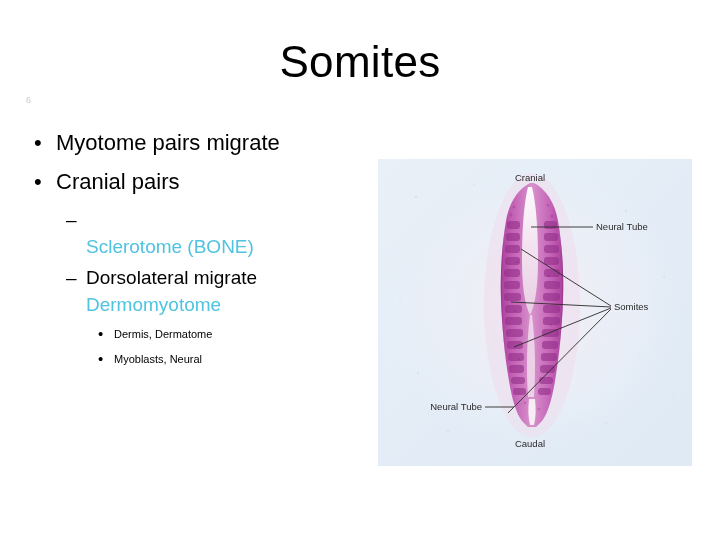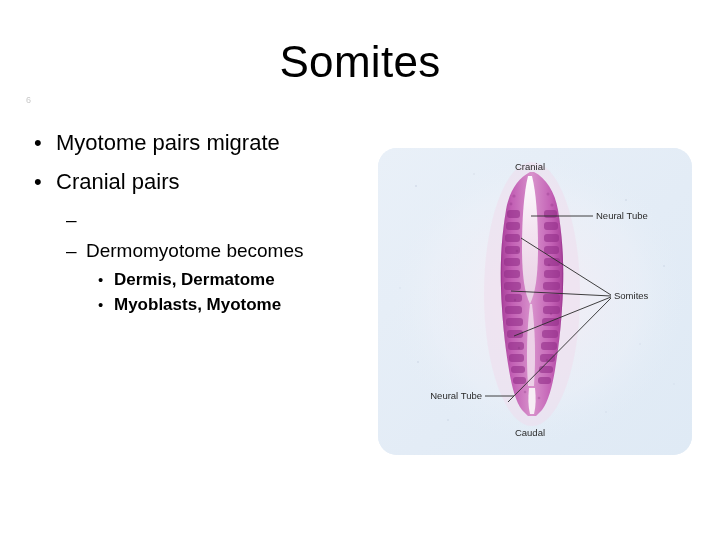--- a/index.html
+++ b/index.html
@@ -108,35 +108,33 @@
   .lvl3 {
     margin-left: 64px;
     margin-bottom: 1px;
   }
   .lvl3 .bullet-mark {
     width: 16px;
     font-size: 15px;
     line-height: 24px;
   }
   .lvl3 .bullet-text {
-    font-size: 17px;
+    font-size: 11px;
     line-height: 24px;
-    font-weight: bold;
   }
 
   
   #figure-panel {
     position: absolute;
     left: 378px;
-    top: 148px;
+    top: 159px;
     width: 314px;
     height: 307px;
     background: #e6eef7;
     overflow: hidden;
-    border-radius: 19px;
   }
   #figure-svg {
     display: block;
     width: 314px;
     height: 307px;
   }
   .fig-label {
     font-family: "Liberation Sans", sans-serif;
     font-size: 9.5px;
     fill: #2a2a2a;
@@ -165,38 +163,40 @@
 
     <div class="bullet-row lvl1">
       <span class="bullet-mark">•</span>
       <span class="bullet-text">Cranial pairs</span>
     </div>
 
     <div class="bullet-row lvl2">
       <span class="bullet-mark">–</span>
       <span class="bullet-text">
         <br>
+        <span class="accent">Sclerotome (BONE)</span>
       </span>
     </div>
 
     <div class="bullet-row lvl2">
       <span class="bullet-mark">–</span>
       <span class="bullet-text">
-        <span>Dermomyotome becomes</span><br>
+        <span>Dorsolateral migrate</span><br>
+        <span class="accent">Dermomyotome</span>
       </span>
     </div>
 
     <div class="bullet-row lvl3">
       <span class="bullet-mark">•</span>
       <span class="bullet-text">Dermis, Dermatome</span>
     </div>
 
     <div class="bullet-row lvl3">
       <span class="bullet-mark">•</span>
-      <span class="bullet-text">Myoblasts, Myotome</span>
+      <span class="bullet-text">Myoblasts, Neural</span>
     </div>
 
   </div>
 
   <div id="figure-panel">
     <svg id="figure-svg" viewBox="0 0 314 307" xmlns="http://www.w3.org/2000/svg">
       <defs>
         <linearGradient id="bgGrad" x1="0" y1="0" x2="1" y2="1">
           <stop offset="0%" stop-color="#e9f0f8"></stop>
           <stop offset="55%" stop-color="#e3ecf6"></stop>

